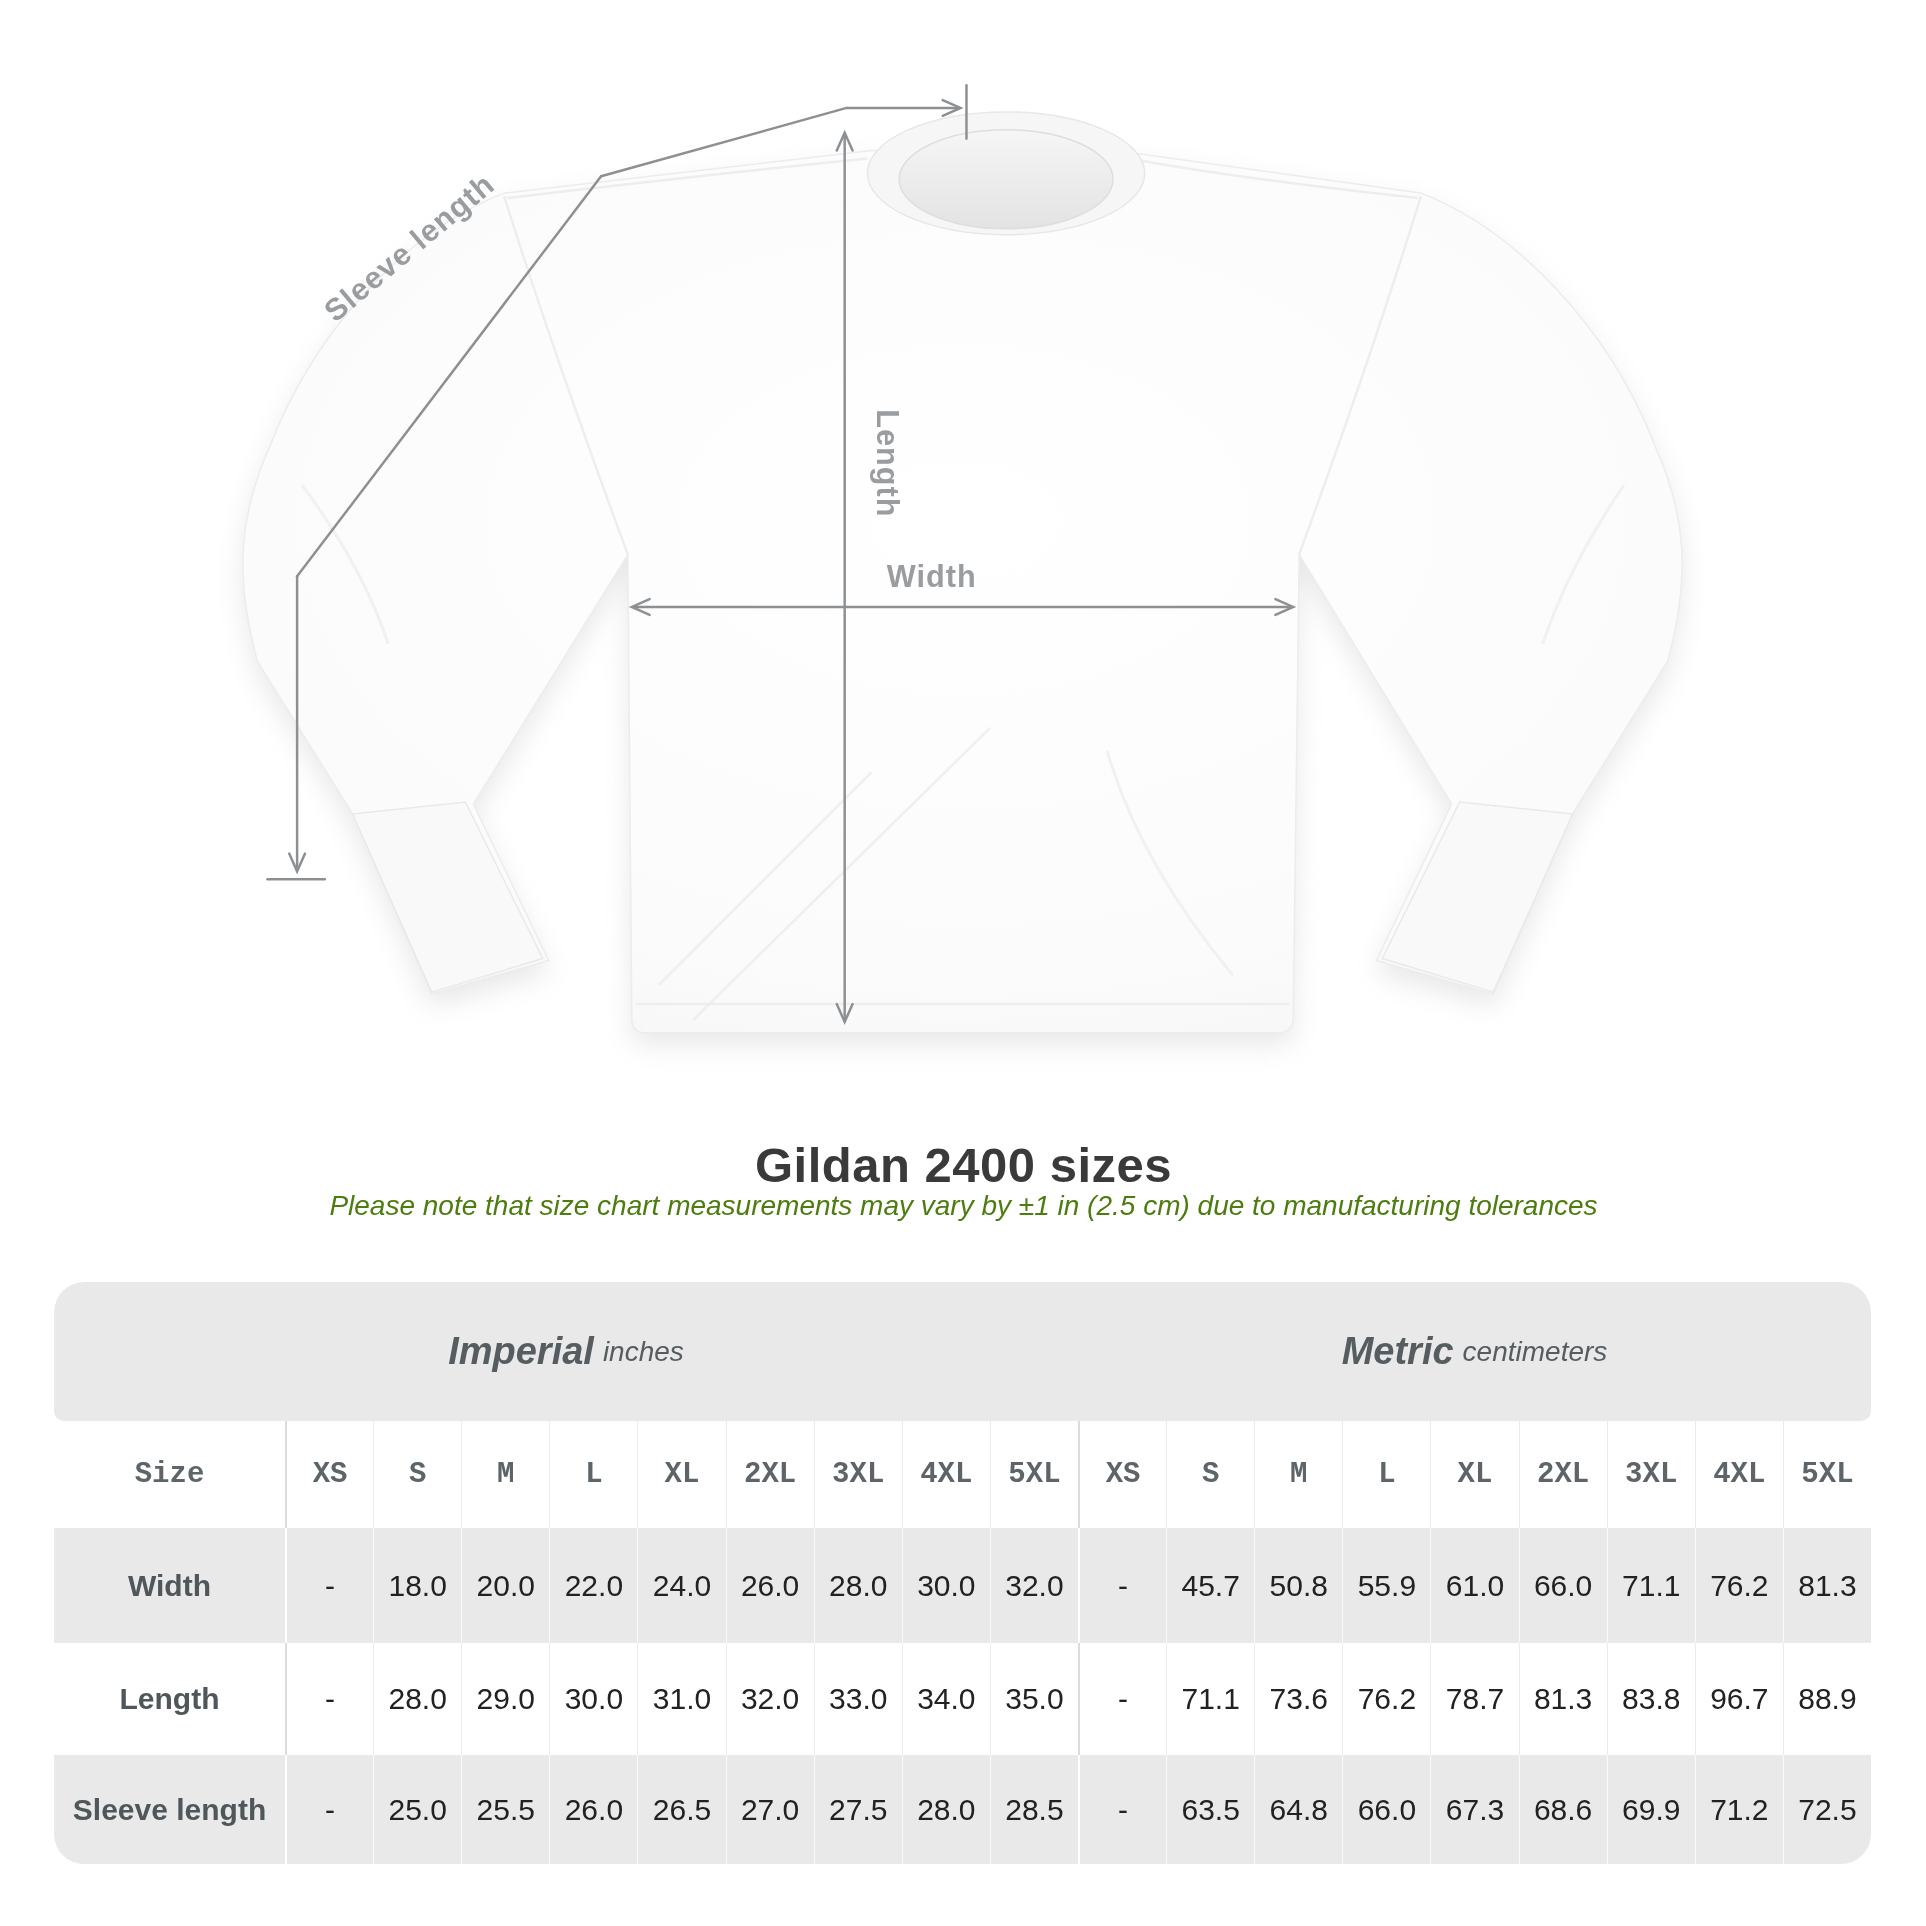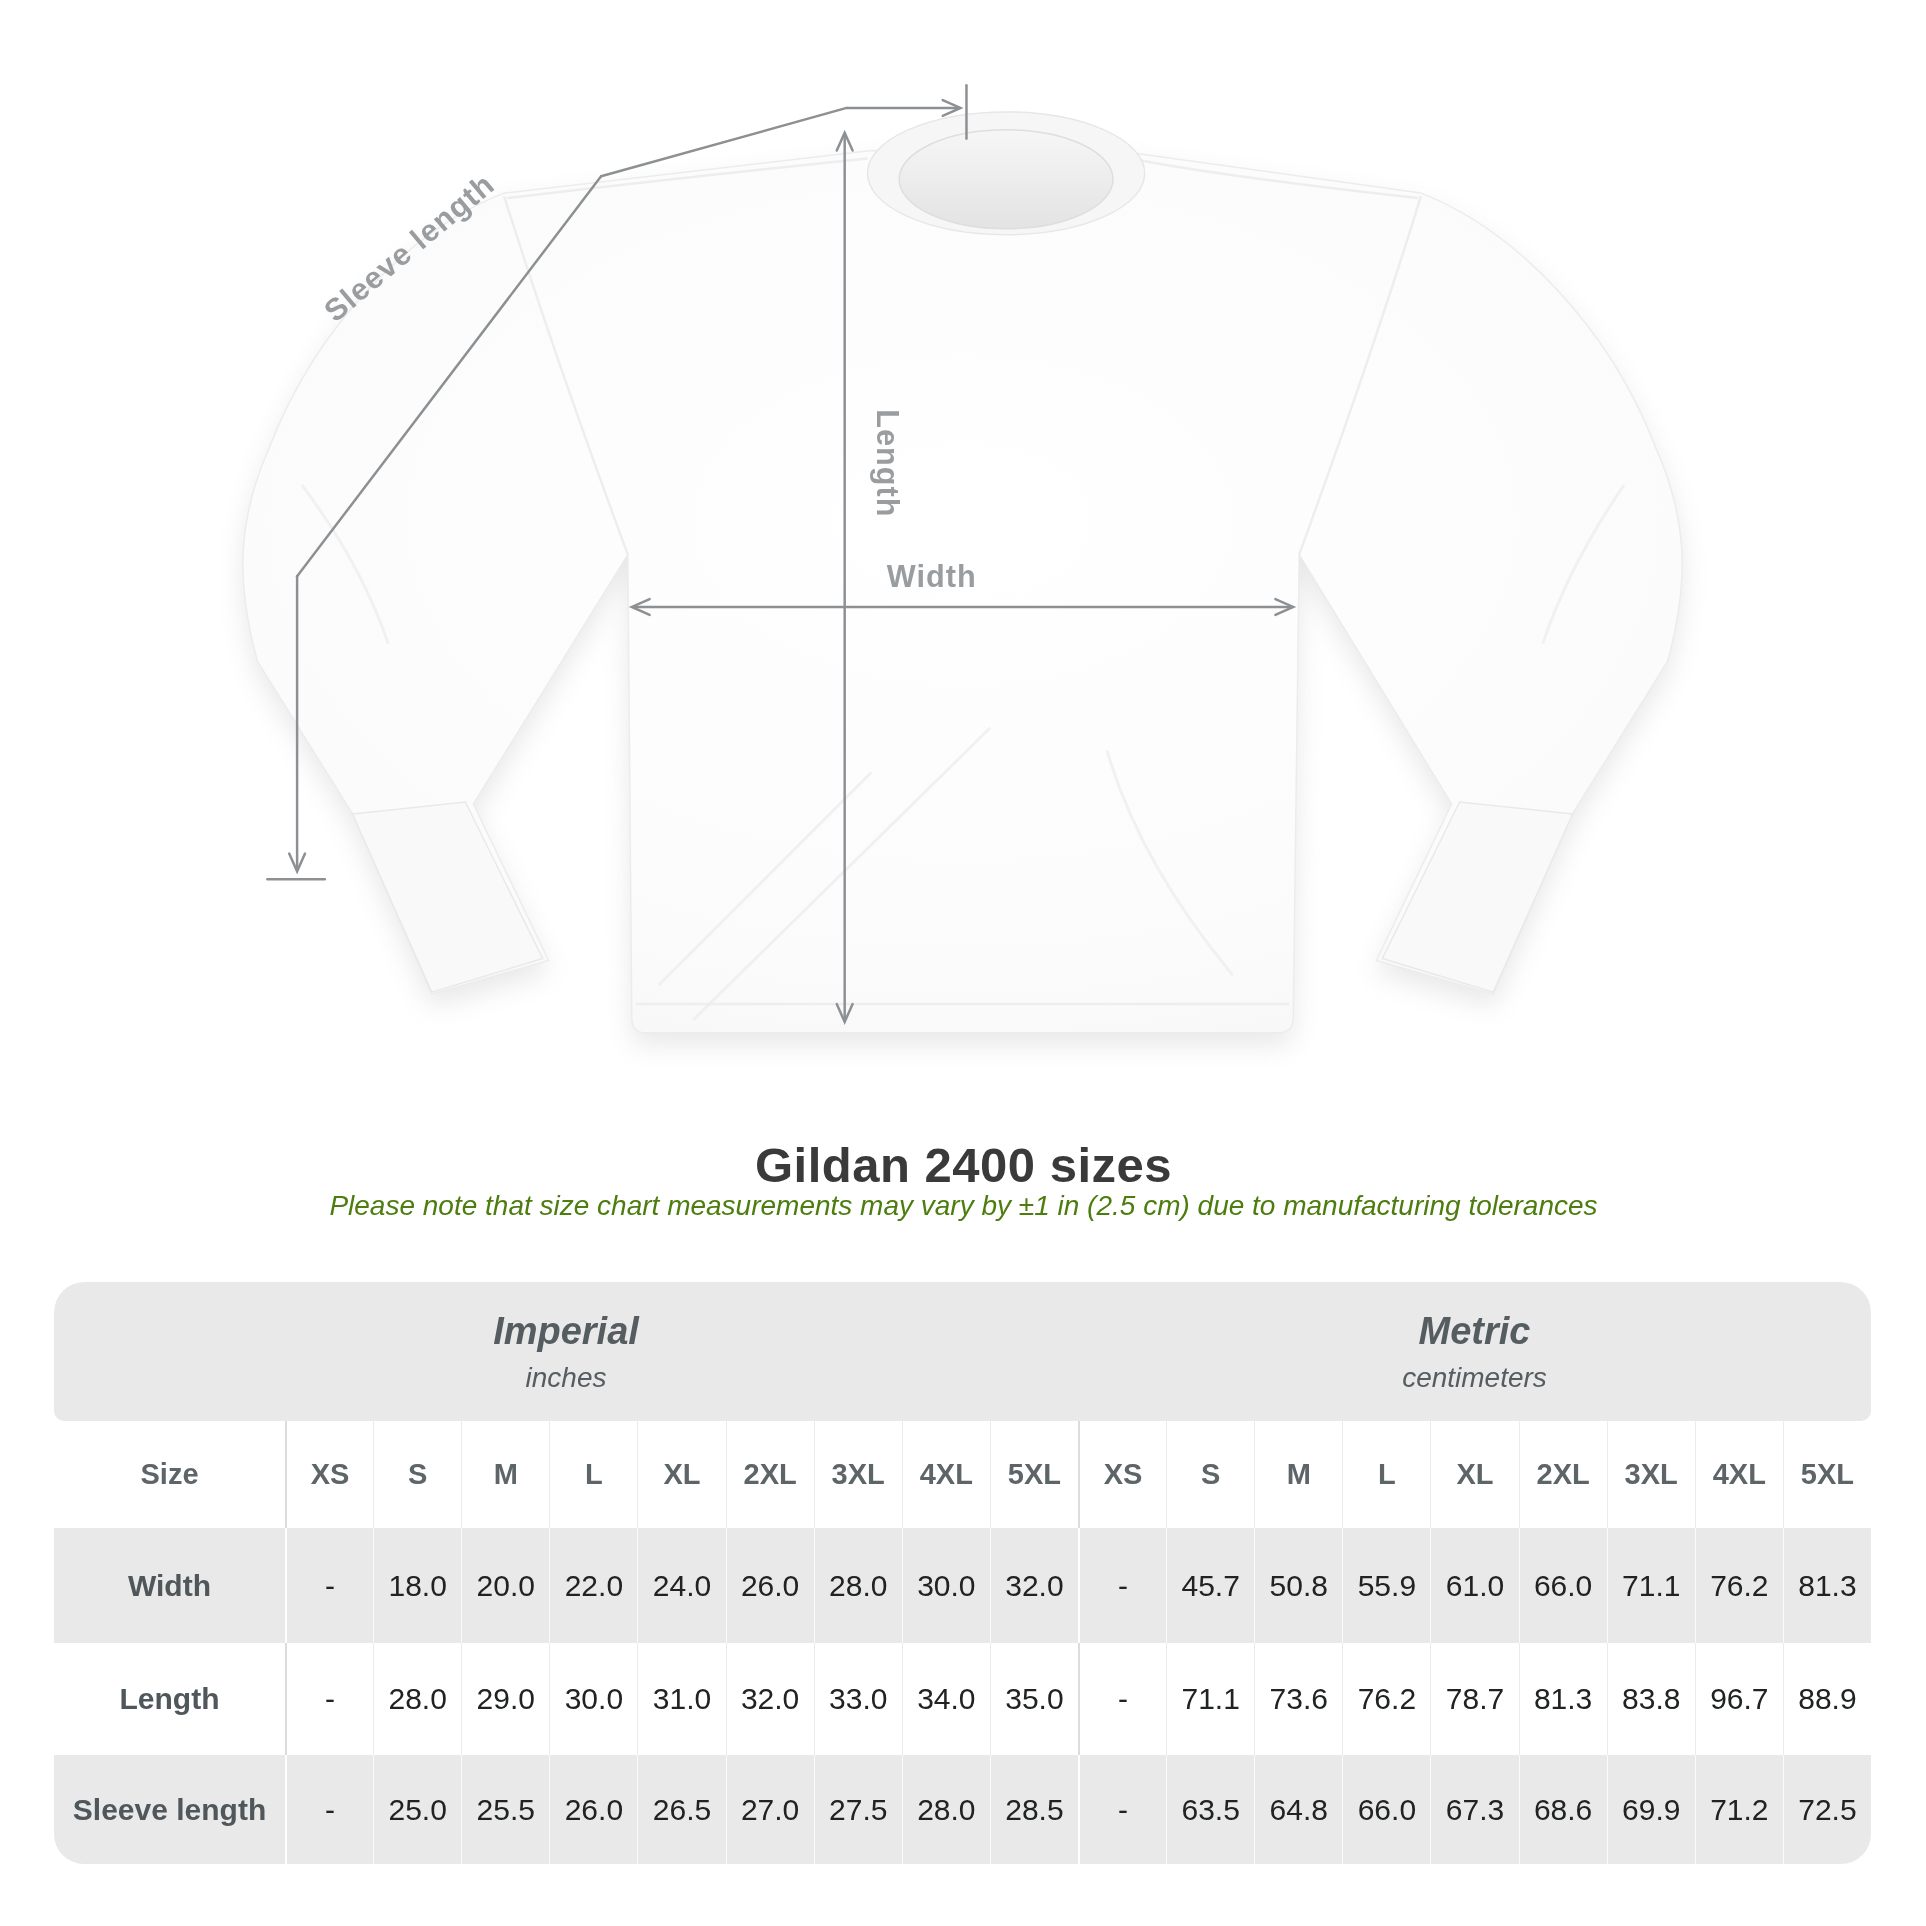--- a/index.html
+++ b/index.html
@@ -21,31 +21,31 @@
   }
   
   .size-table{
     position:absolute;left:54px;top:1282px;width:1817px;
     border-radius:30px;overflow:hidden;
   }
   .band{
     display:grid;grid-template-columns:1024px 793px;height:139px;
     background:#e9e9e9;border-radius:30px 30px 10px 10px;
   }
-  .ugroup{display:flex;flex-direction:column;align-items:center;justify-content:center;gap:9px;color:#565d61;}
+  .ugroup{display:flex;align-items:center;justify-content:center;gap:9px;color:#565d61;}
   .uname{font-size:38px;font-weight:bold;font-style:italic;}
   .uunit{font-size:28px;font-style:italic;}
   .trow{display:grid;grid-template-columns:231px repeat(18,1fr);}
   .cell{
     display:flex;align-items:center;justify-content:center;
     font-size:30px;color:#212323;border-left:1px solid #ebebeb;
   }
   .lbl{border-left:none;font-weight:bold;color:#4f575b;}
   .th{height:107px;background:#ffffff;}
-  .th .cell{font-weight:bold;color:#5d6569;font-size:29px;}
+  .th .cell{font-weight:bold;color:#5d6569;font-size:29px;font-family:Liberation Mono, monospace;}
   .r1{height:115px;}
   .r2{height:112px;background:#ffffff;}
   .r3{height:109px;}
   .b{border-left:2px solid #dcdcdc;}
   .alt{background:#e9e9e9;}
   .alt .cell{border-left-color:rgba(255,255,255,.78);}
   .alt .b{border-left-color:rgba(255,255,255,.97);border-left-width:2px;}
 </style>
 </head>
 <body>

